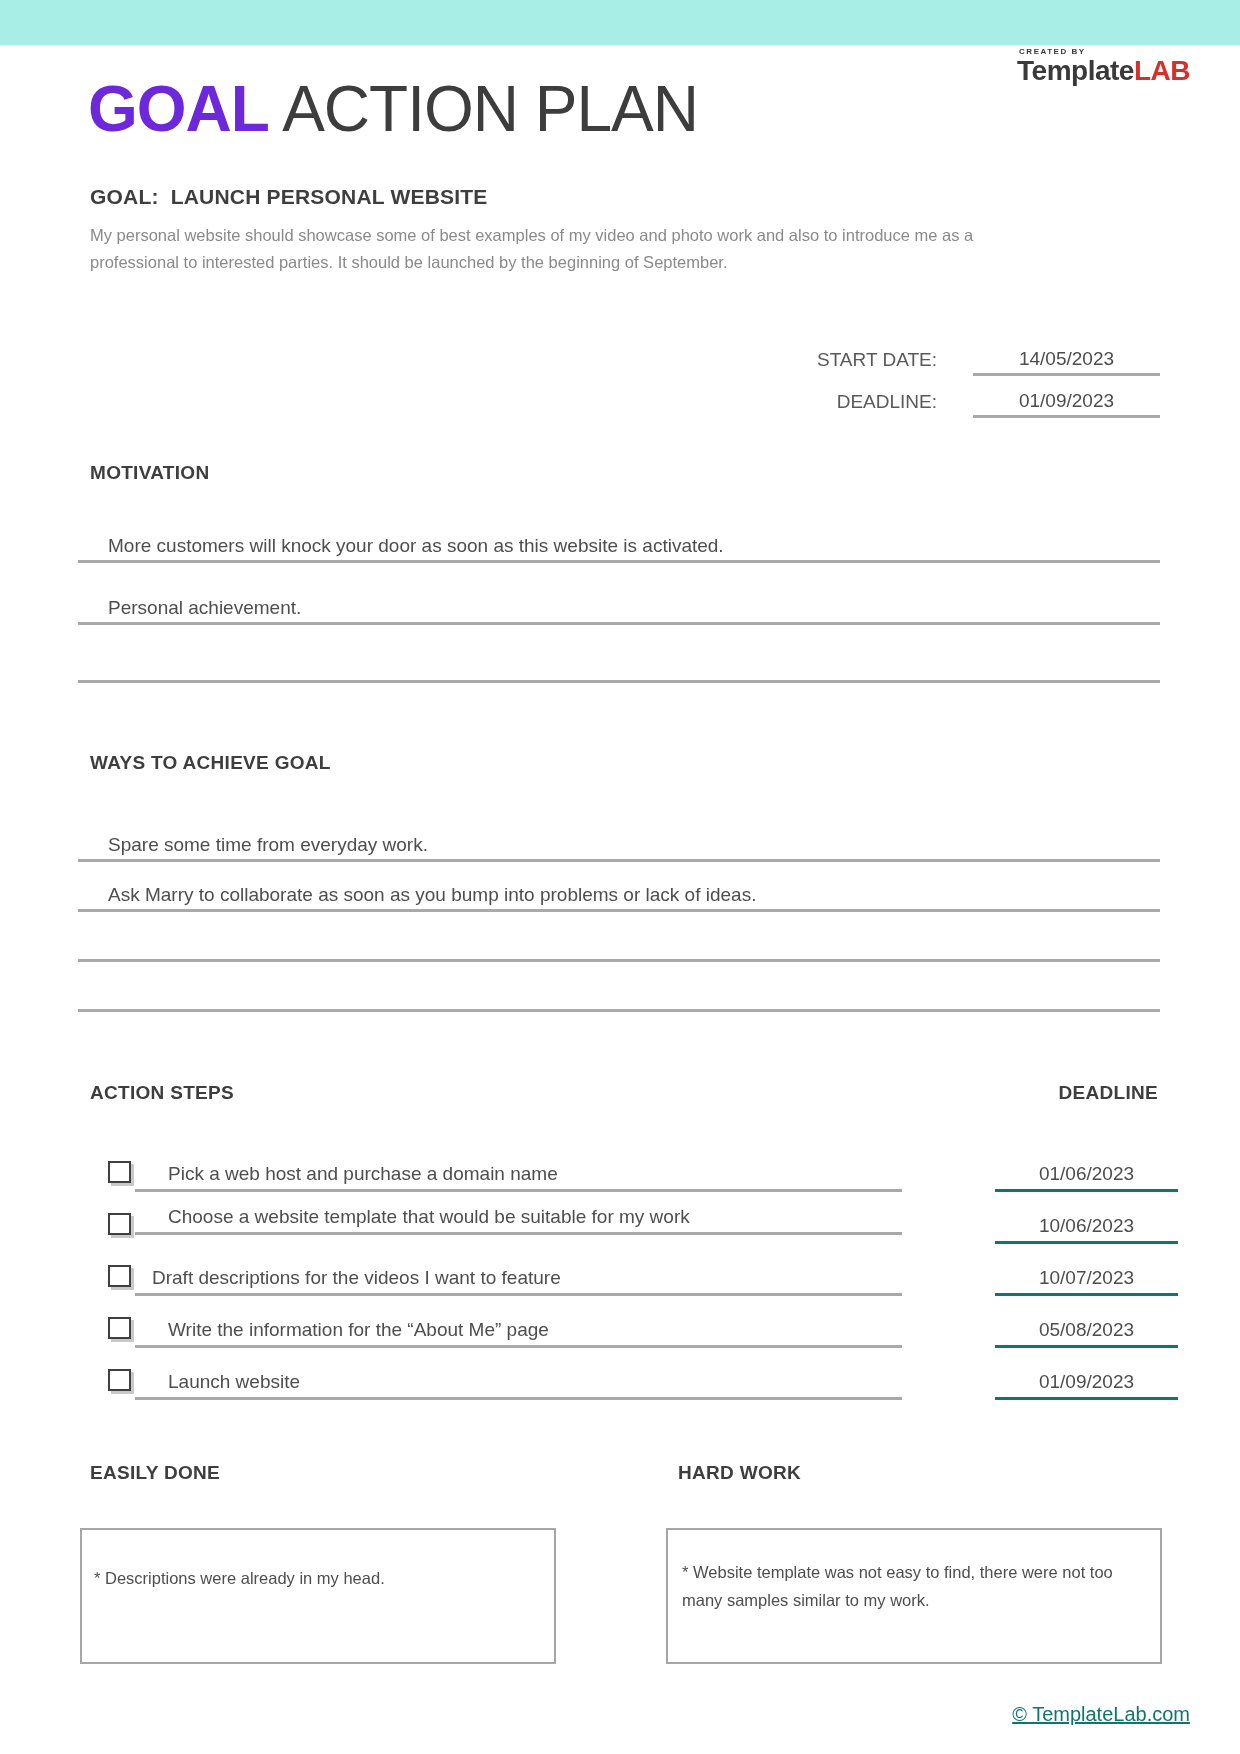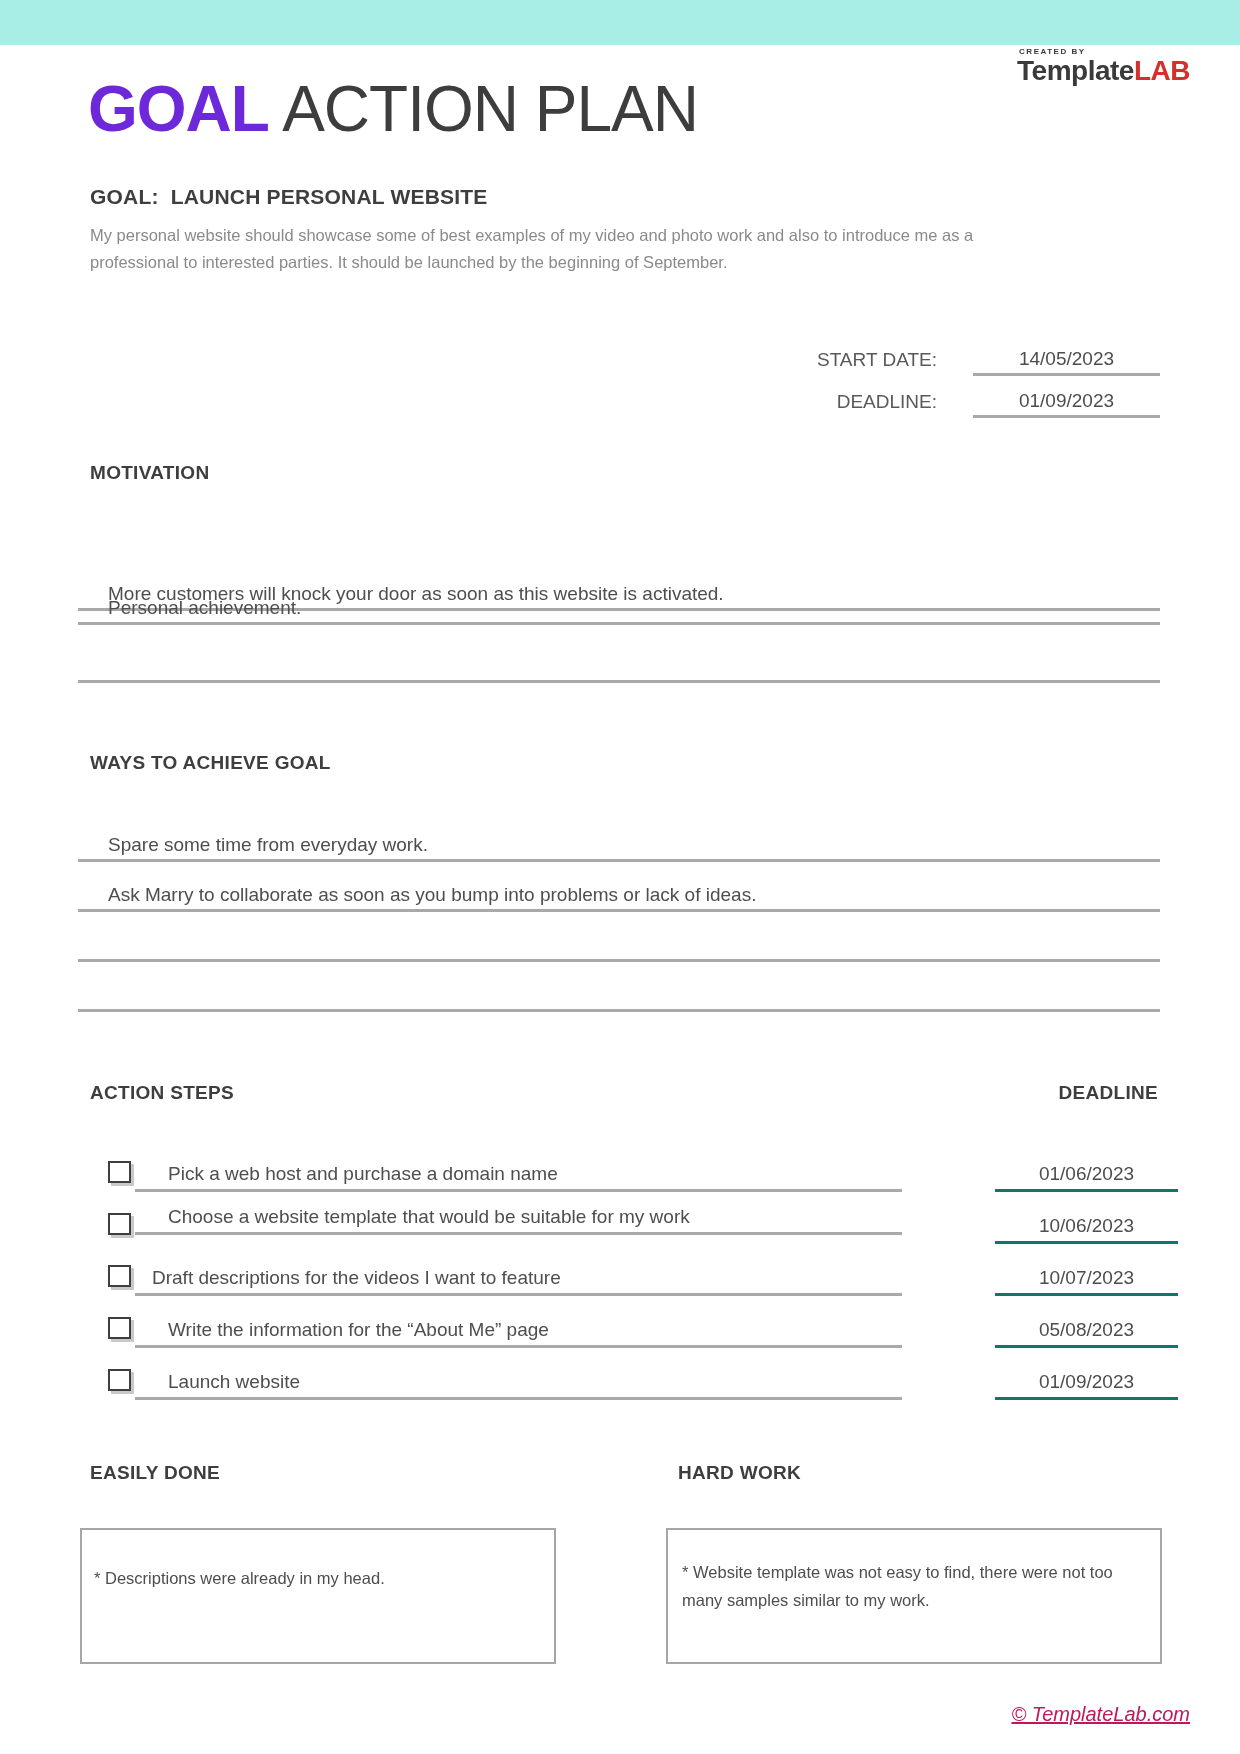--- a/index.html
+++ b/index.html
@@ -73,21 +73,21 @@
   
   .note-box { position:absolute; border:2px solid #A6A6A6; background:#fff; }
   .note-box .note { font-size:16.5px; color:#4E4E4E; line-height:1.7; }
   .easily-box { left:80px; top:1528px; width:476px; height:136px; }
   .easily-box .note { margin:34px 14px 0 12px; }
   .hard-box { left:666px; top:1528px; width:496px; height:136px; }
   .hard-box .note { margin:28px 18px 0 14px; }
 
   
   .footer { position:absolute; top:1703px; right:50px; font-size:20px; color:#111111; }
-  .footer a { color:#be185d; text-decoration:underline;font-style:italic; }
+  .footer a { color:#0f766e; text-decoration:underline; }
 </style>
 </head>
 <body>
 
 <div class="page">
 
   <div class="topbar"></div>
 
   <div class="logo">
     <span class="created-by">CREATED BY</span>
@@ -107,21 +107,21 @@
       <span class="date-label">START DATE:</span>
       <span class="date-value">14/05/2023</span>
     </div>
     <div class="date-row">
       <span class="date-label">DEADLINE:</span>
       <span class="date-value">01/09/2023</span>
     </div>
   </div>
 
   <div class="section-heading" style="left:90px; top:462px;">MOTIVATION</div>
-  <div class="write-line" style="top:580px;">More customers will knock your door as soon as this website is activated.</div>
+  <div class="write-line" style="top:532px;">More customers will knock your door as soon as this website is activated.</div>
   <div class="write-line" style="top:594px;">Personal achievement.</div>
   <div class="write-line" style="top:652px;"></div>
 
   <div class="section-heading" style="left:90px; top:752px;">WAYS TO ACHIEVE GOAL</div>
   <div class="write-line" style="top:831px;">Spare some time from everyday work.</div>
   <div class="write-line" style="top:881px;">Ask Marry to collaborate as soon as you bump into problems or lack of ideas.</div>
   <div class="write-line" style="top:931px;"></div>
   <div class="write-line" style="top:981px;"></div>
 
   <div class="section-heading" style="left:90px; top:1082px;">ACTION STEPS</div>

